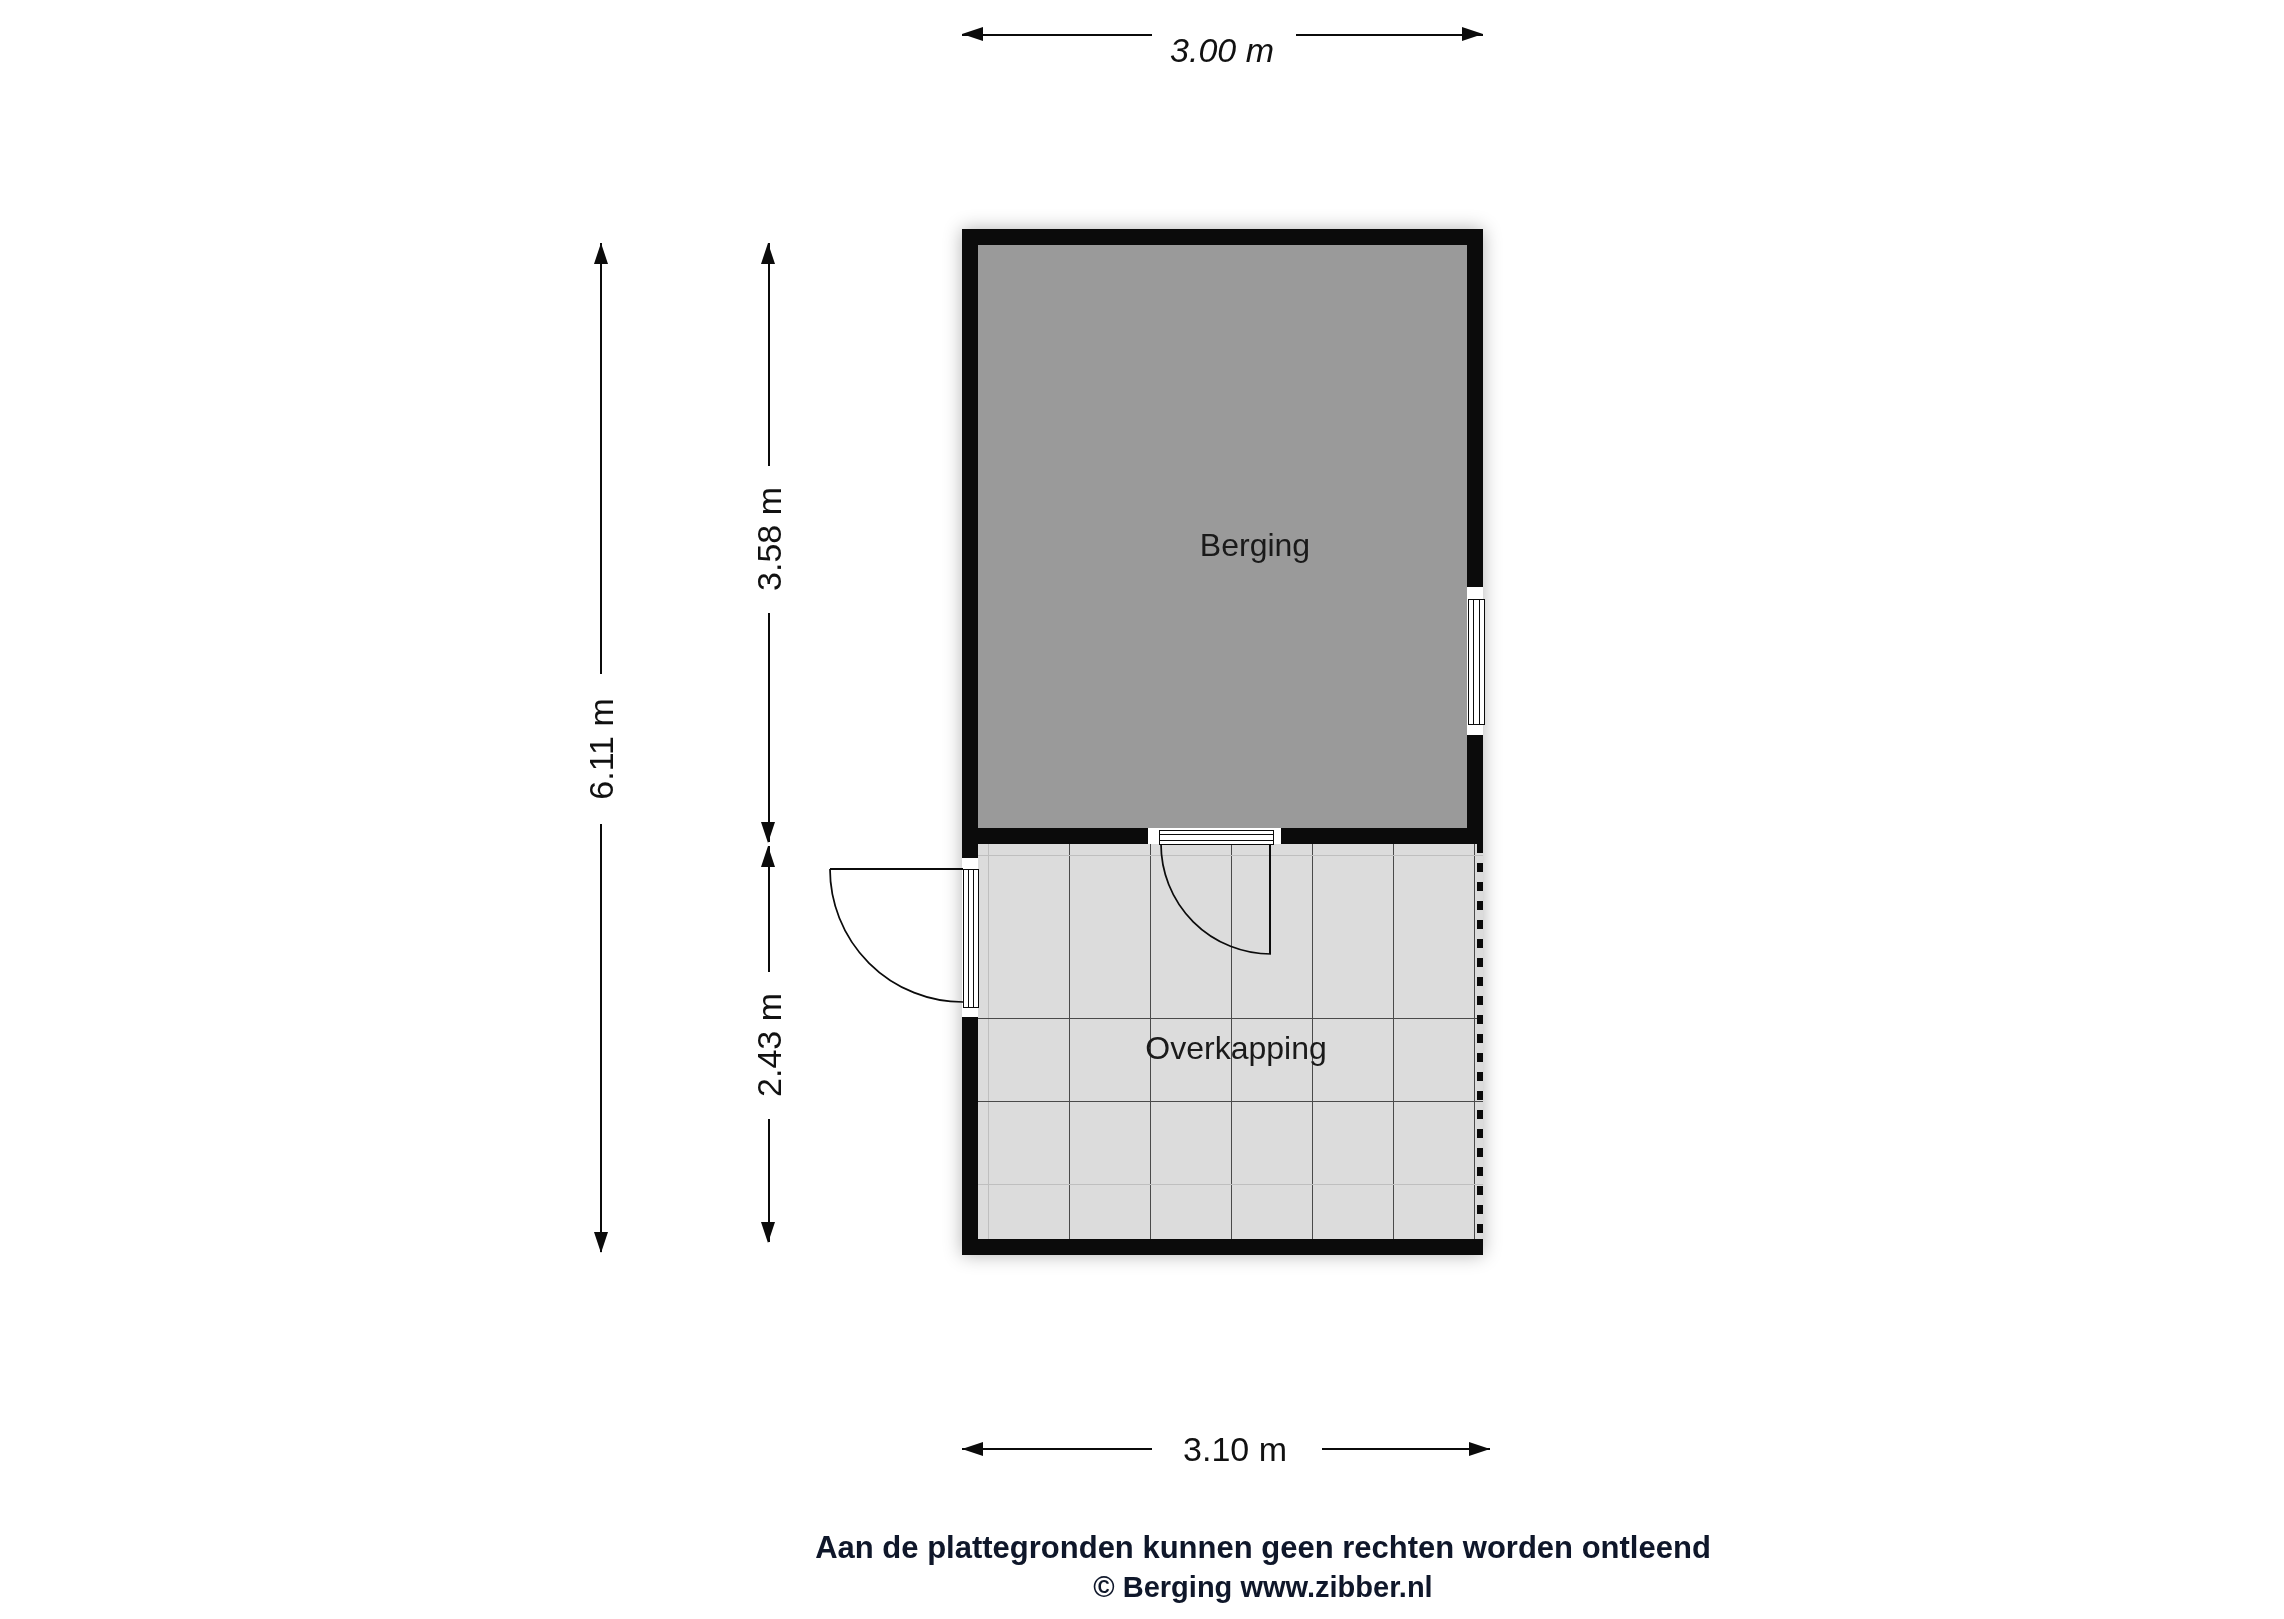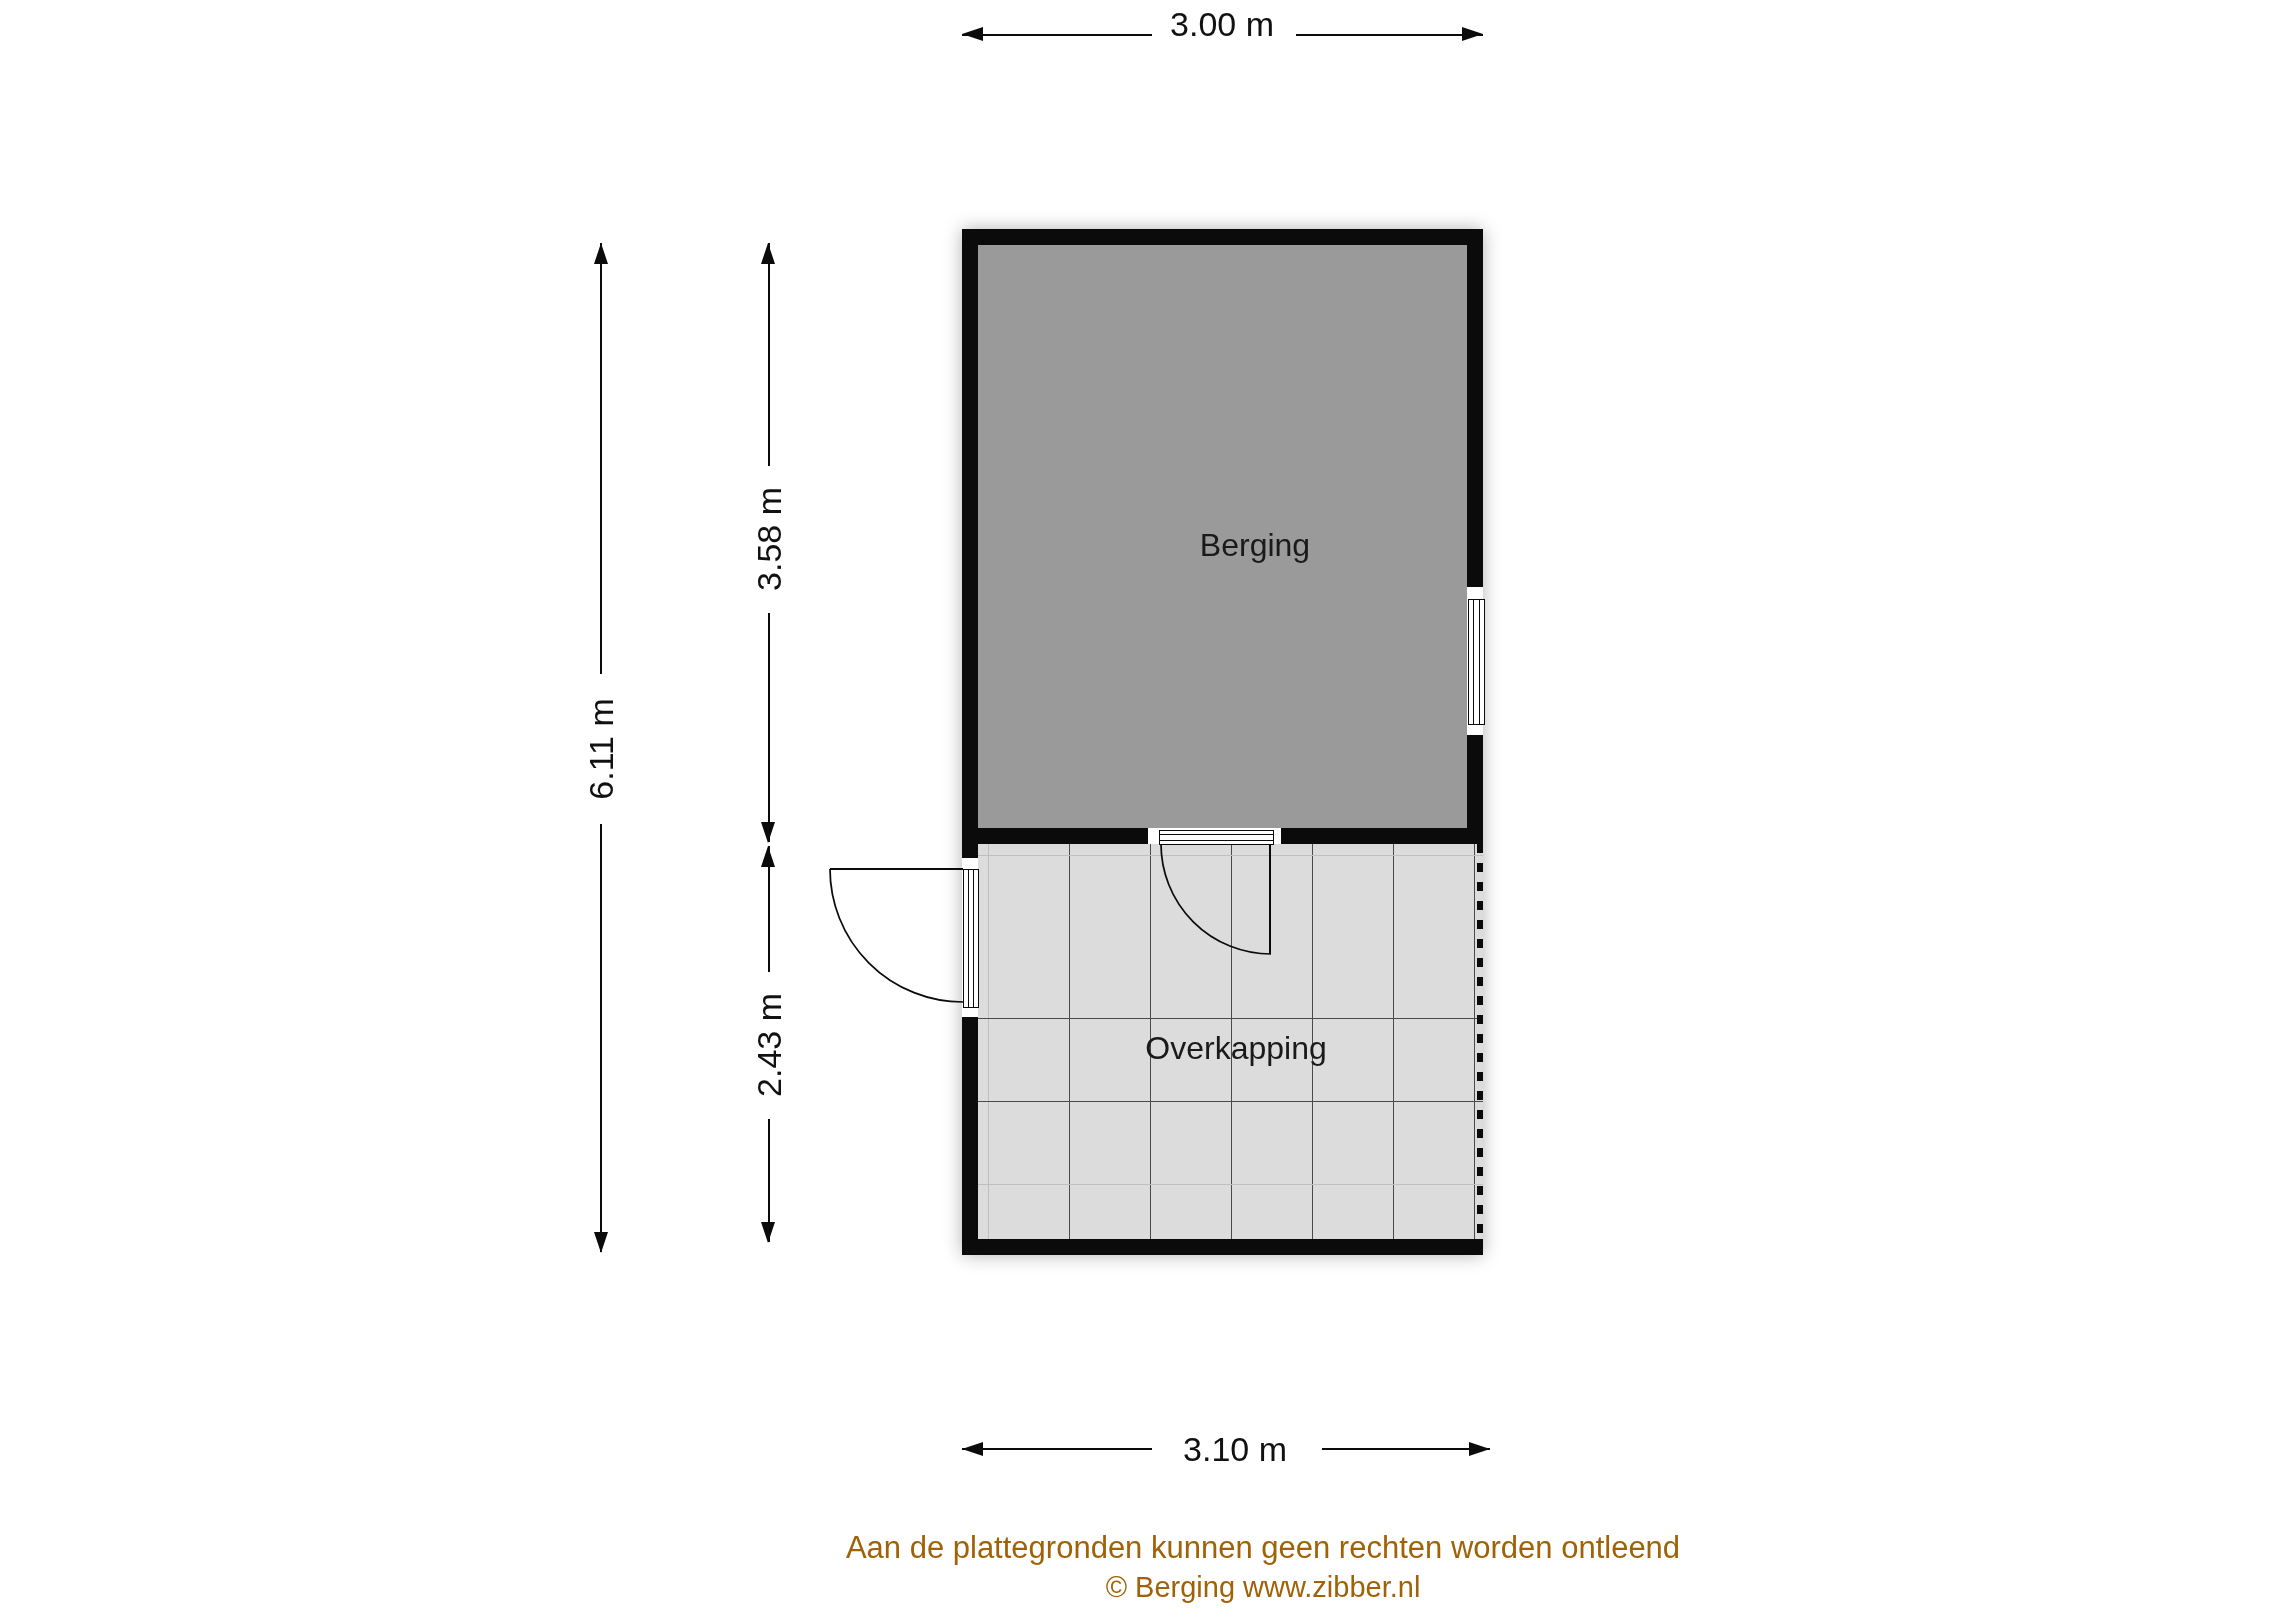--- a/index.html
+++ b/index.html
@@ -36,33 +36,33 @@
   
   .seg{position:absolute;background:var(--wall);}
   .tri{position:absolute;width:0;height:0;}
   .tri.left {border-top:7.5px solid transparent;border-bottom:7.5px solid transparent;border-right:21px solid var(--wall);}
   .tri.right{border-top:7.5px solid transparent;border-bottom:7.5px solid transparent;border-left:21px solid var(--wall);}
   .tri.up   {border-left:7.5px solid transparent;border-right:7.5px solid transparent;border-bottom:21px solid var(--wall);}
   .tri.down {border-left:7.5px solid transparent;border-right:7.5px solid transparent;border-top:21px solid var(--wall);}
   .dim-label{position:absolute;font-size:34px;color:var(--dim-text);white-space:nowrap;
     transform:translate(-50%,-50%);}
   .dim-label.rot{transform:translate(-50%,-50%) rotate(-90deg);}
-  .footer-line{position:absolute;left:1263px;transform:translateX(-50%);white-space:nowrap;color:#a16207;}
+  .footer-line{position:absolute;left:1263px;transform:translateX(-50%);white-space:nowrap;color:#0f172a;font-weight:bold;}
   .footer-line.l1{top:1530px;font-size:31px;}
   .footer-line.l2{top:1571px;font-size:29px;}
 </style>
 </head>
 <body>
 
 <div>
   <div class="seg" style="left:962px;top:34px;width:190px;height:2.3px;"></div>
   <div class="seg" style="left:1296px;top:34px;width:187px;height:2.3px;"></div>
   <div class="tri left" style="left:962px;top:27px;"></div>
   <div class="tri right" style="left:1462px;top:27px;"></div>
-  <span class="dim-label" style="left:1222px;top:24px;">3.00 m</span>
+  <span class="dim-label" style="left:1222px;top:50px;font-style:italic;">3.00 m</span>
 </div>
 
 <div>
   <div class="tri up" style="left:594px;top:243px;"></div>
   <div class="seg" style="left:600px;top:243px;width:2.3px;height:431px;"></div>
   <span class="dim-label rot" style="left:601px;top:749px;">6.11 m</span>
   <div class="seg" style="left:600px;top:824px;width:2.3px;height:428px;"></div>
   <div class="tri down" style="left:594px;top:1232px;"></div>
 </div>
 

